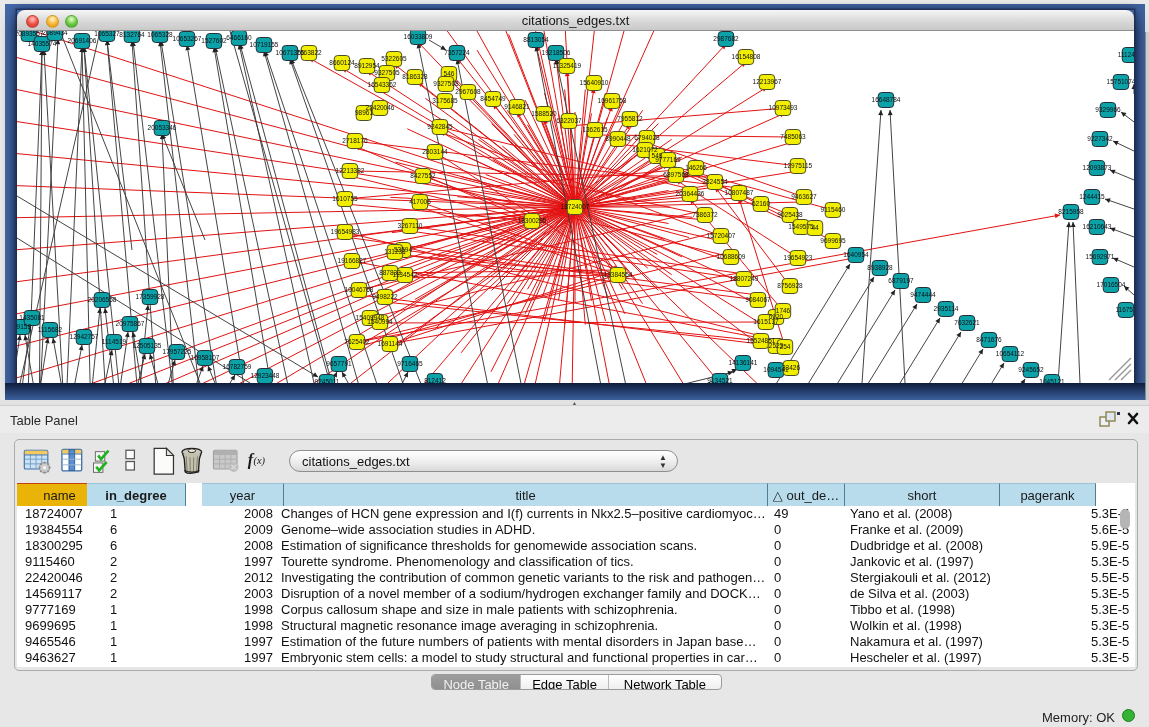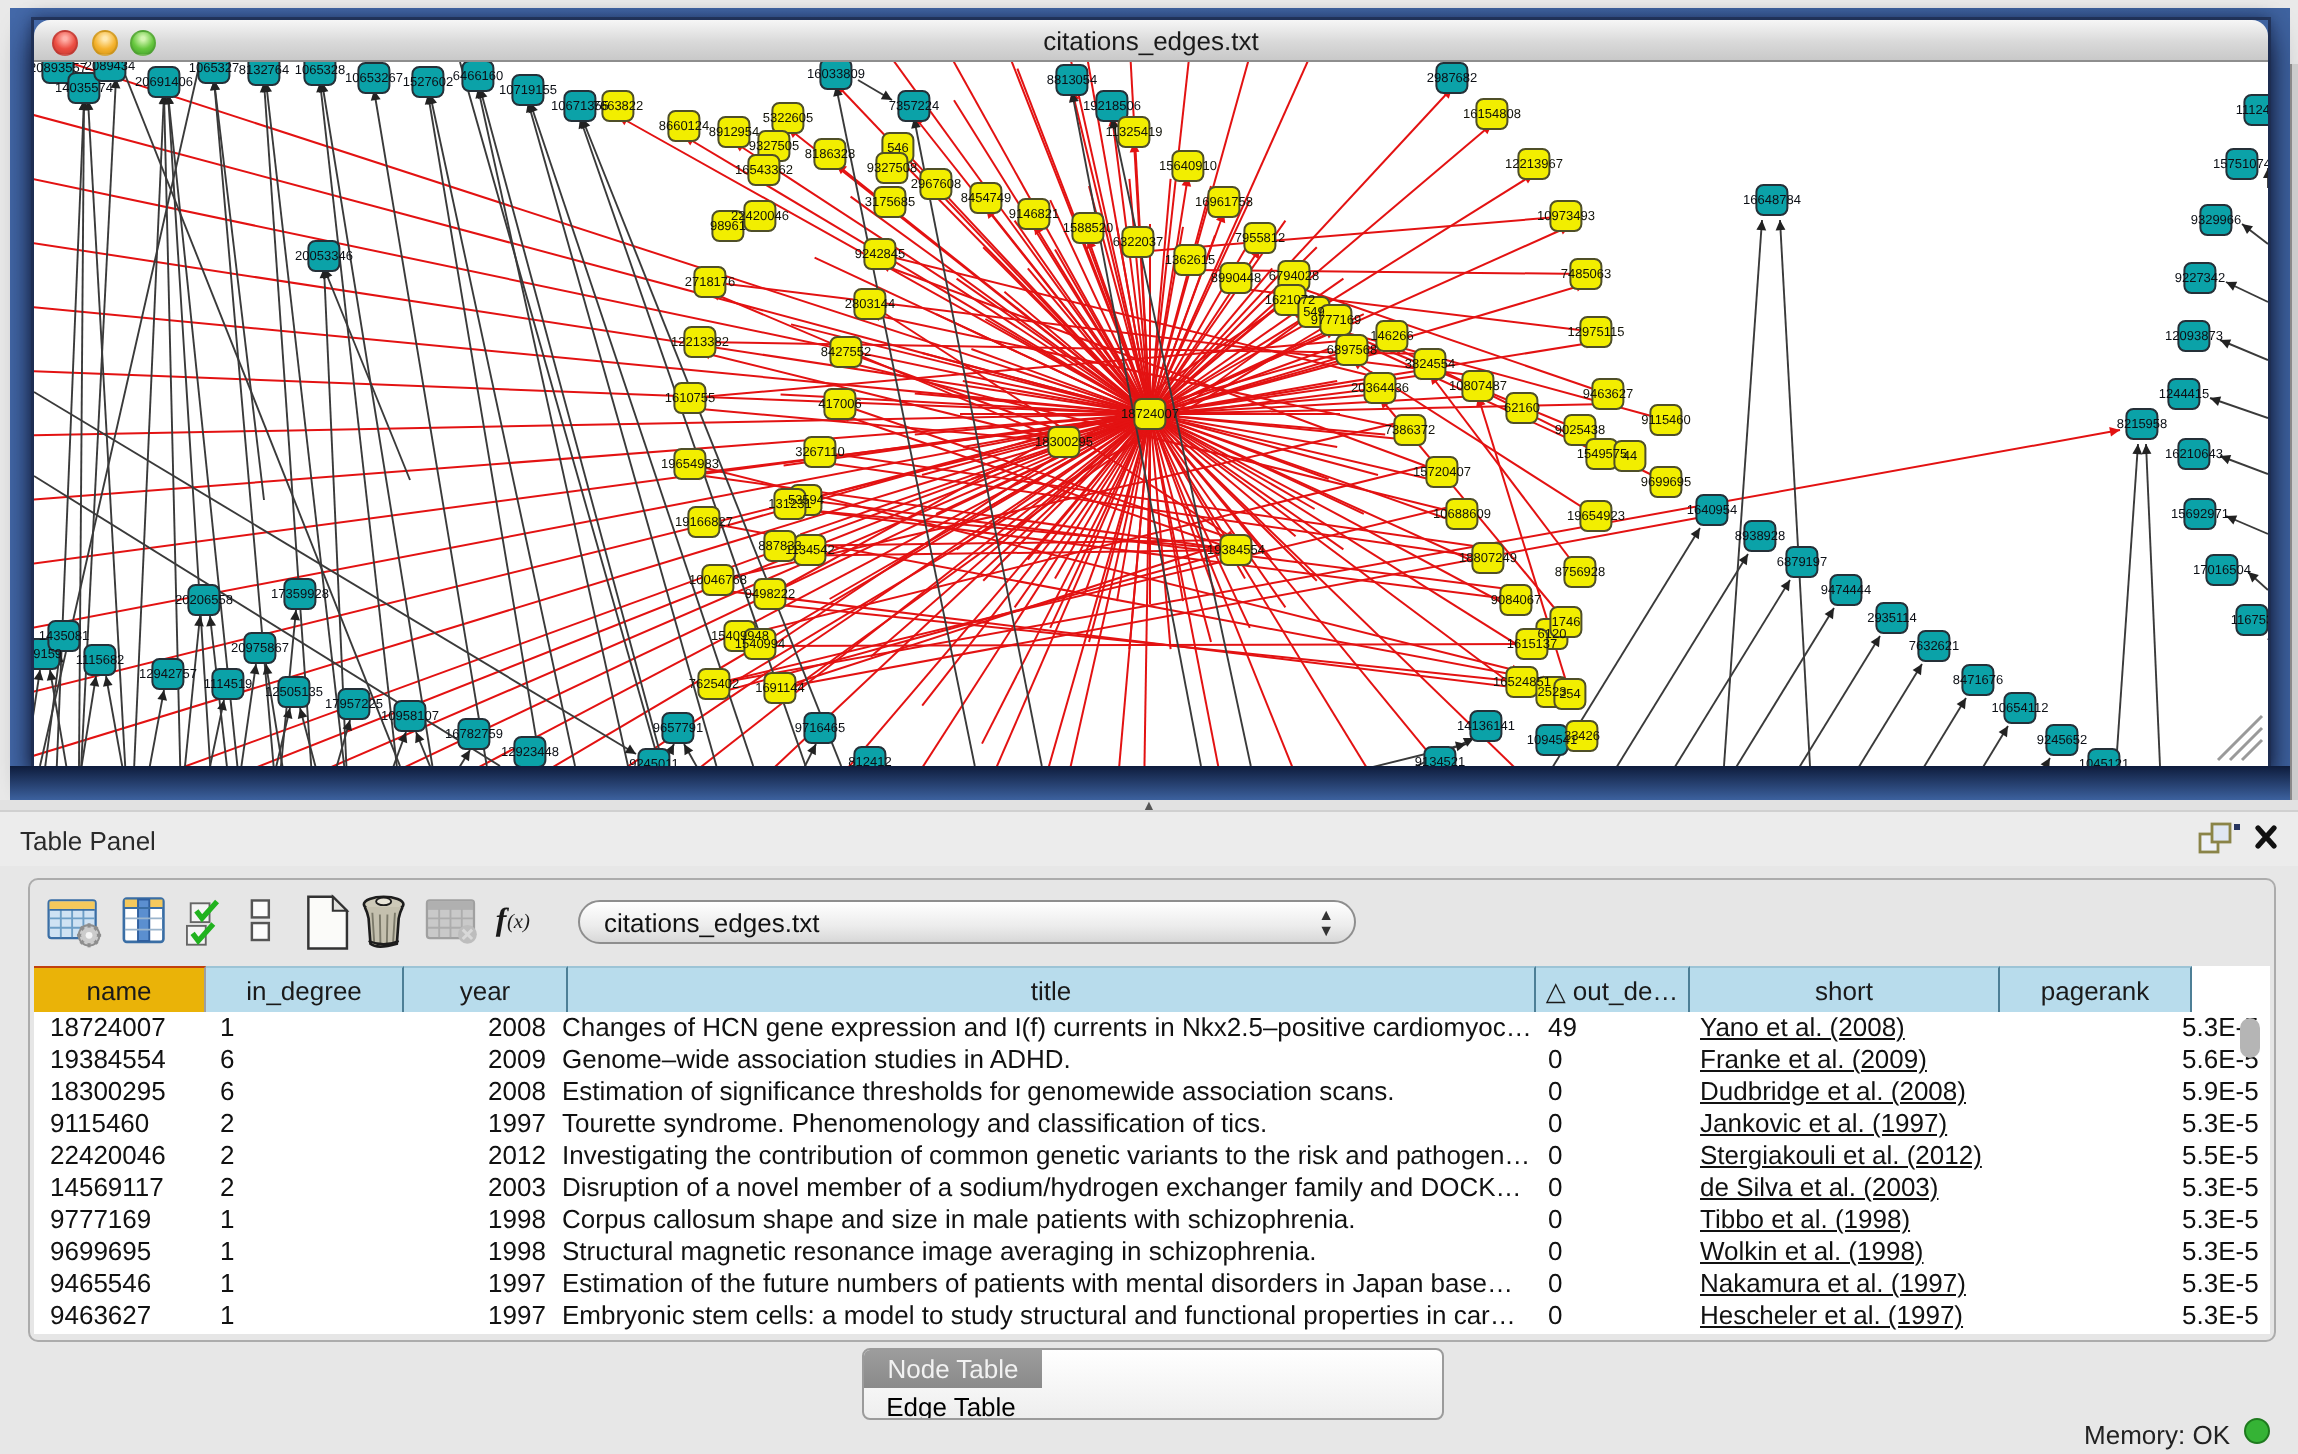--- a/index.html
+++ b/index.html
@@ -51,28 +51,28 @@
   background:#b8dcec; border-right:1px solid #4d7f96; border-top:1px solid #9cc4d6; }
 .hc.gray { background:#eab308; border-right:1px solid #9e9e9e; border-top:1px solid #c2410c; }
 #tbody { position:absolute; left:17px; top:506px; width:1118px; height:161px; background:#ffffff; }
 #tbody2 { position:absolute; left:17px; top:483px; width:1118px; height:184px; background:#ffffff; }
 .row { position:absolute; left:0; width:1118px; height:16px; font-size:13px; color:#111; white-space:nowrap; }
 .c0 { position:absolute; left:8px; }
 .c1 { position:absolute; left:93px; }
 .c2 { position:absolute; left:215px;margin-left:12px; }
 .c3 { position:absolute; left:264px; }
 .c4 { position:absolute; left:757px; }
-.c5 { position:absolute; left:833px;text-decoration:underline; }
+.c5 { position:absolute; left:833px; }
 .c6 { position:absolute; left:1044px;margin-left:30px; }
 #vscroll { position:absolute; left:1120px; top:509px; width:10px; height:20px; background:#b5b5b5; border-radius:5px; }
 
 
-#tabs { position:absolute; left:431px; top:674px; height:36px; width:291px; border:1px solid #9b9b9b;
+#tabs { position:absolute; left:431px; top:674px; height:16px; width:291px; border:1px solid #9b9b9b;
   border-radius:4px; overflow:hidden; display:flex; font-size:13px;
-  background:linear-gradient(#ffffff,#eeeeee);flex-direction:column; }
+  background:linear-gradient(#ffffff,#eeeeee); }
 #tabs .seg { height:20px; line-height:19px; text-align:center; }
 #tabs .sel { background:linear-gradient(#9d9d9d,#8a8a8a); color:#f2f2f2; }
 #tabs .d { width:1px; height:20px; background:#bbbbbb; }
 
 
 #status { position:absolute; left:0; top:702px; width:1149px; height:25px; }
 #mem { position:absolute; right:34px; top:8px; font-size:13px; color:#222; }
 #dot { position:absolute; right:14px; top:7px; width:13px; height:13px; border-radius:50%;
   background:#35b335; border:1px solid #1e7a1e; }
 </style>
@@ -944,21 +944,21 @@
  <text x="6" y="13" font-size="11" font-style="italic">(x)</text>
 </g>
 </svg>
 <div id="combo">
     <span class="txt">citations_edges.txt</span>
     <span class="arr">▲<br>▼</span>
   </div>
 <div id="tbody2"></div>
 <div id="thead">
   <div class="hc gray" style="left:0;width:86px;">name</div>
-  <div class="hc" style="left:86px;width:99px;">in_degree</div>
+  <div class="hc" style="left:70px;width:99px;font-weight:bold;">in_degree</div>
   <div class="hc" style="left:185px;width:82px;">year</div>
   <div class="hc" style="left:267px;width:484px;">title</div>
   <div class="hc" style="left:751px;width:77px;">△ out_de…</div>
   <div class="hc" style="left:828px;width:155px;">short</div>
   <div class="hc" style="left:983px;width:96px;">pagerank</div>
 </div>
 <div id="tbody">
 <div class="row" style="top:0px;">
       <span class="c0">18724007</span>
       <span class="c1">1</span>

